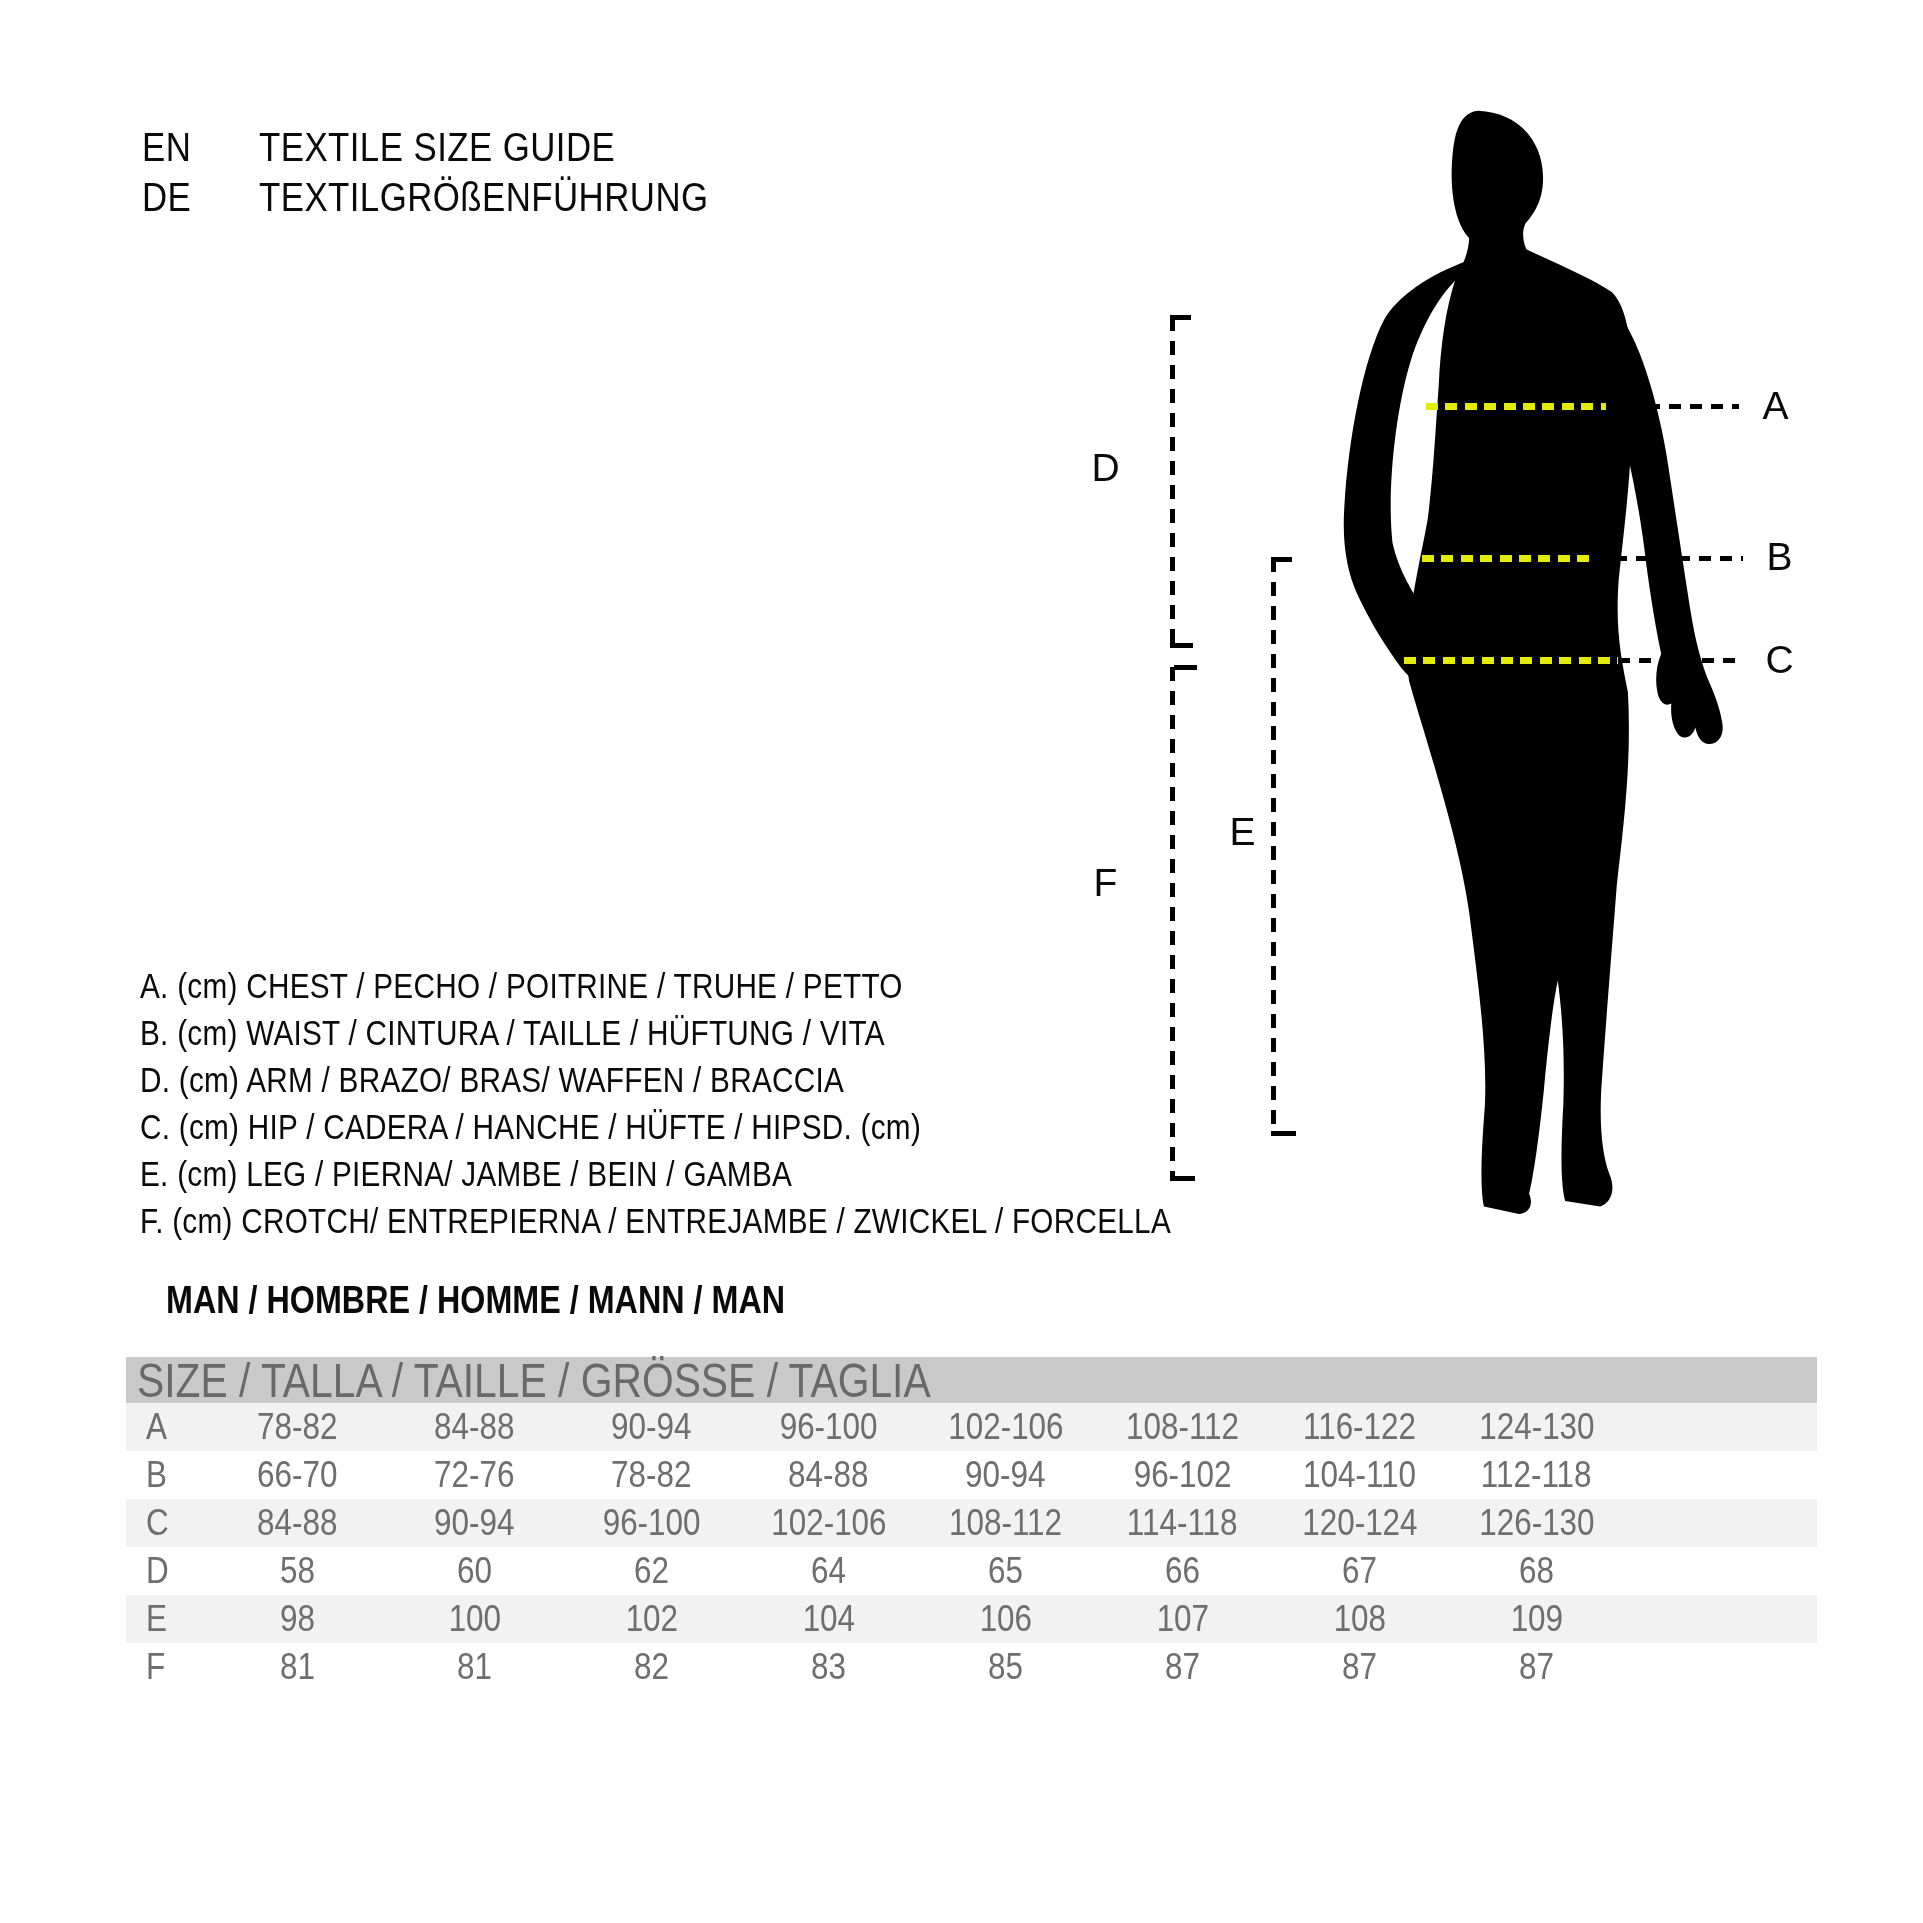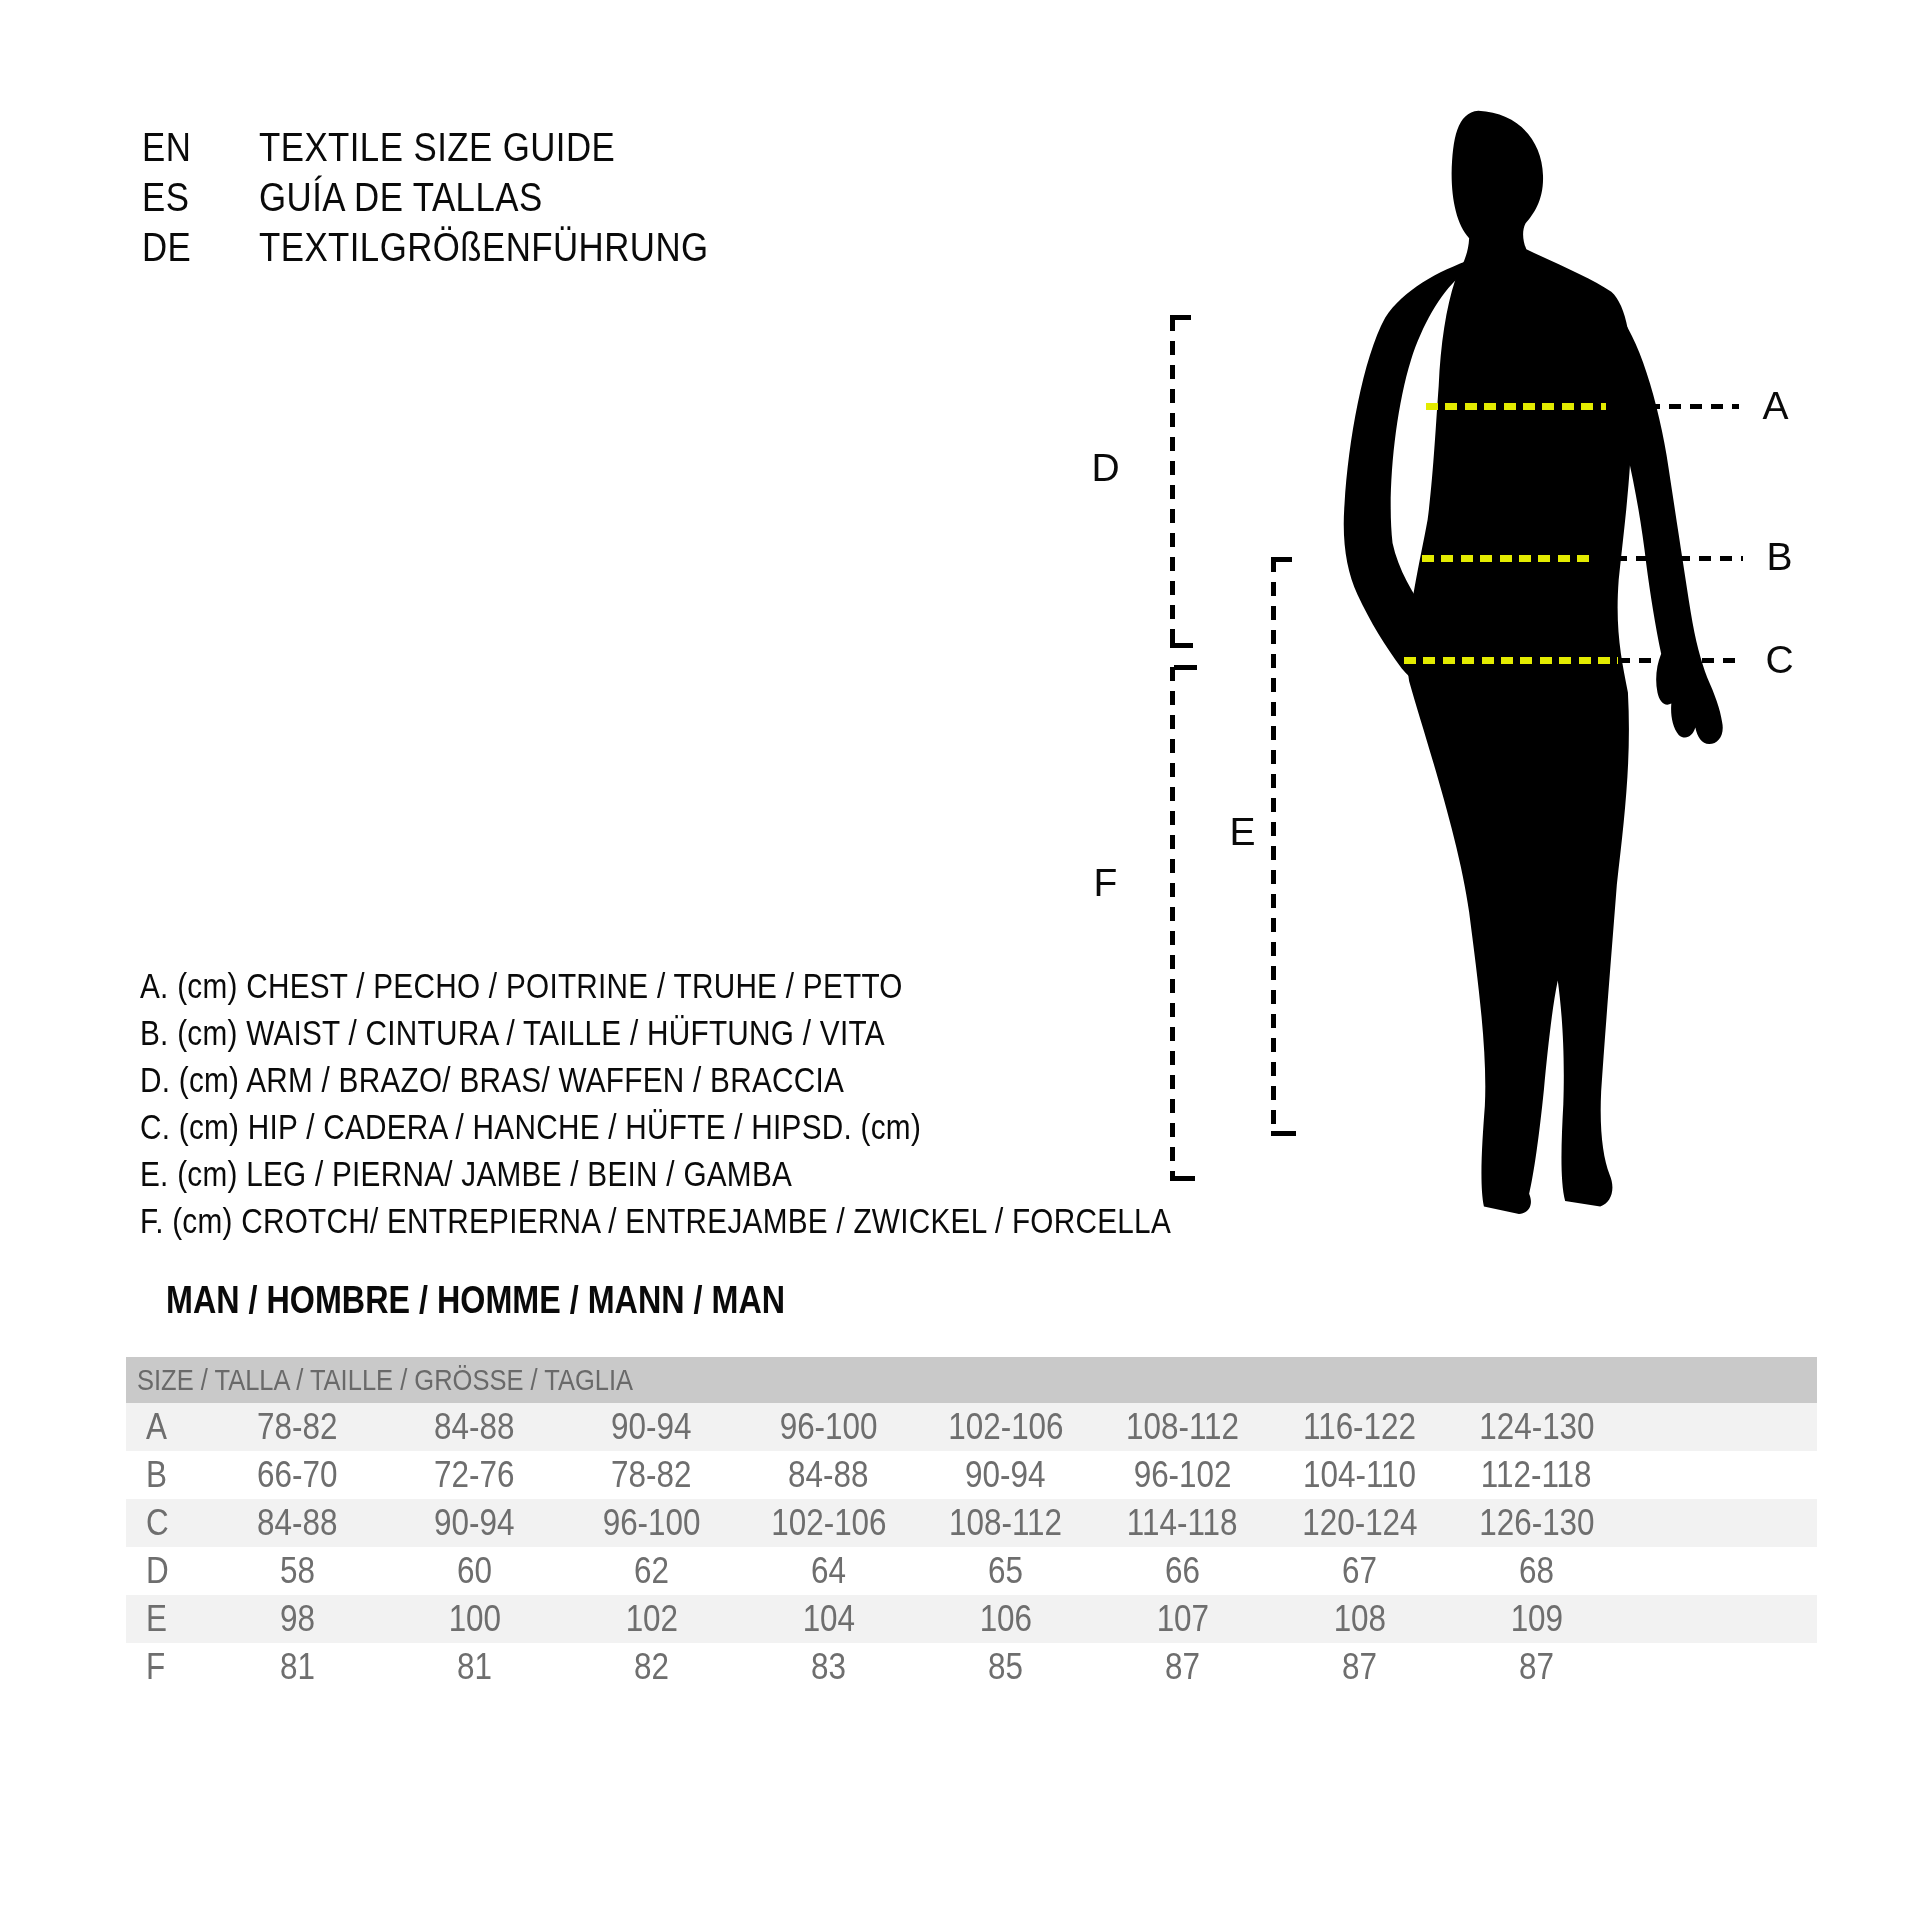--- a/index.html
+++ b/index.html
@@ -20,21 +20,21 @@
   #legend-block { position:absolute; left:140px; top:962px; z-index:1; }
   .legend-row { height:47px; display:flex; align-items:center; font-size:35px; font-weight:normal; letter-spacing:0.3px; }
 
   
   #category-line { position:absolute; left:138px; top:1277px; height:47px; display:flex; align-items:center;
                    font-size:38px; font-weight:bold; z-index:1;margin-left:28px; }
 
   
   #size-table { position:absolute; left:126px; top:1357px; width:1691px; z-index:1; }
   #size-table-header { height:46px; background:var(--tbl-header-bg); display:flex; align-items:center;
-                       padding-left:11px; box-sizing:border-box; font-size:30px; color:var(--tbl-header-fg); }
+                       padding-left:11px; box-sizing:border-box; font-size:48px; color:var(--tbl-header-fg); }
   .tgrid { display:grid; grid-template-columns:83px repeat(8,177px) 1fr; height:48px; }
   .tcell { display:flex; align-items:center; justify-content:center; font-size:37px; color:var(--tbl-fg); }
   .tlabel { justify-content:flex-start; padding-left:20px; box-sizing:border-box; }
   #size-table .trow:nth-of-type(odd) { background:var(--tbl-stripe); }
 
   
   #figure-layer { position:absolute; left:0; top:0; width:1923px; height:1923px; }
   #man-silhouette { position:absolute; left:1337px; top:109px; width:412px; height:1105px; z-index:2; }
   .hdash   { position:absolute; height:4.6px; z-index:1;
              background:repeating-linear-gradient(90deg,#000 0 12px,transparent 12px 21px); }
@@ -69,24 +69,20 @@
   #fig-label-e { left:1215px; top:808px; }
   #fig-label-f { left:1078px; top:859px; }
 </style>
 </head>
 <body style="--accent: #e3eb00; --tbl-header-bg: #c9c9c9; --tbl-header-fg: #696969; --tbl-fg: #6e6e6e; --tbl-stripe: #f2f2f2;">
 
 <div id="title-block">
     <div class="lang-row">
       <span class="lang-code"><span class="cnd">EN</span></span>
       <span><span class="cnd">TEXTILE SIZE GUIDE</span></span>
-    </div>
-    <div class="lang-row">
-      <span class="lang-code"><span class="cnd">ES</span></span>
-      <span><span class="cnd">GUÍA DE TALLAS</span></span>
     </div>
     <div class="lang-row">
       <span class="lang-code"><span class="cnd">DE</span></span>
       <span><span class="cnd">TEXTILGRÖßENFÜHRUNG</span></span>
     </div>
   </div>
 
 <div id="legend-block">
     <div class="legend-row">
       <span class="cnd">A. (cm) CHEST / PECHO / POITRINE / TRUHE / PETTO</span>

